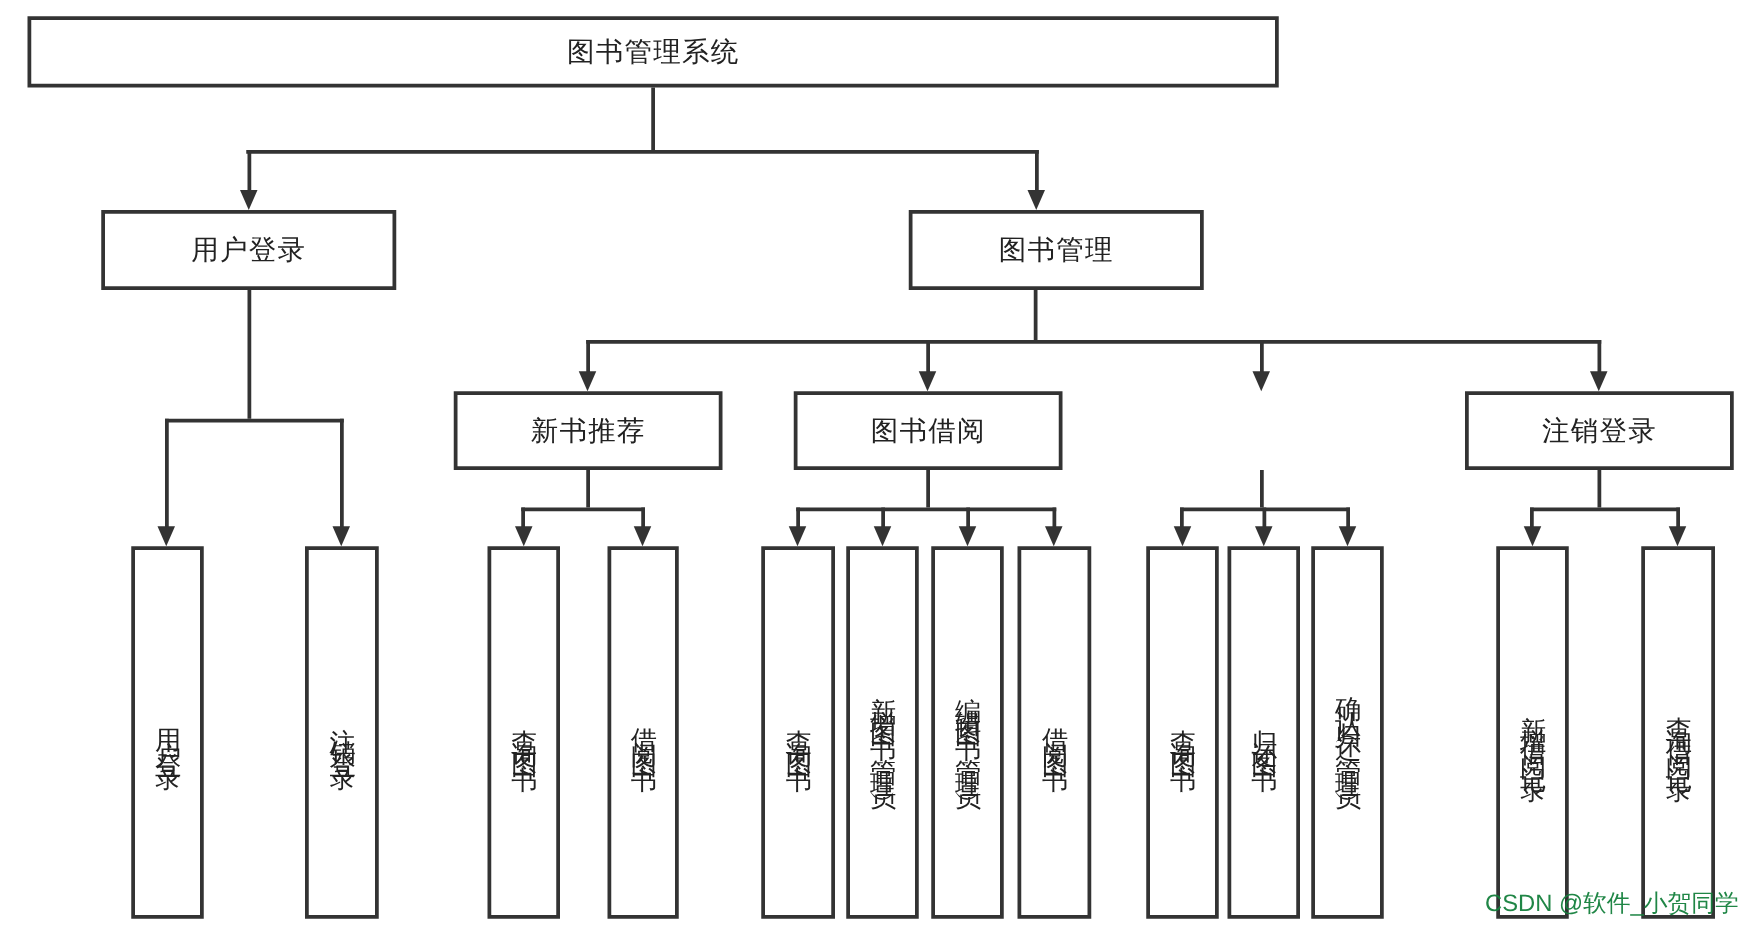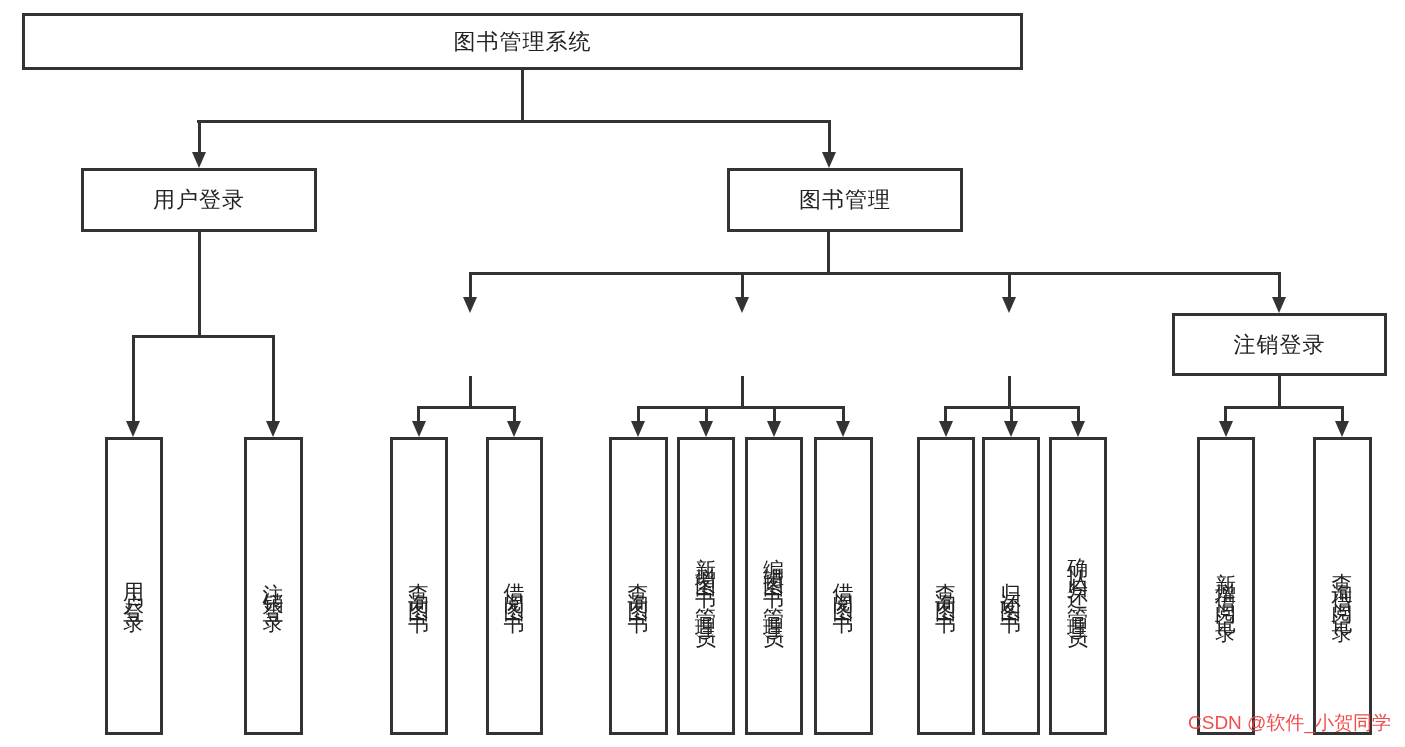--- a/index.html
+++ b/index.html
@@ -21,21 +21,21 @@
     font-size:21px; letter-spacing:10px; line-height:1;
   }
   .seg { position:absolute; background:#333333; }
   .arrow {
     position:absolute; width:0; height:0;
     border-left:7px solid transparent; border-right:7px solid transparent;
     border-top:16px solid #333333;
   }
   .watermark {
     position:absolute; left:1188px; top:710px;
-    font-size:19px; color:#ef4444; white-space:nowrap;
+    font-size:19px; color:#15803d; white-space:nowrap;
     z-index:5; opacity:0.95;
   }
 </style>
 </head>
 <body>
 
 <div class="canvas">
 
   <div class="node hbox" style="left:22px; top:13px; width:1001px; height:57px;">
     <span>图书管理系统</span>
@@ -66,20 +66,26 @@
   <div class="seg" style="left:469px; top:272px; width:812px; height:3px;"></div>
   <div class="seg" style="left:469px; top:272px; width:3px; height:28px;"></div>
   <div class="arrow" style="left:463px; top:297px;"></div>
   <div class="seg" style="left:741px; top:272px; width:3px; height:28px;"></div>
   <div class="arrow" style="left:735px; top:297px;"></div>
   <div class="seg" style="left:1008px; top:272px; width:3px; height:28px;"></div>
   <div class="arrow" style="left:1002px; top:297px;"></div>
   <div class="seg" style="left:1278px; top:272px; width:3px; height:28px;"></div>
   <div class="arrow" style="left:1272px; top:297px;"></div>
 
+  <div class="node hbox" style="left:363px; top:313px; width:215px; height:63px;">
+    <span>新书推荐</span>
+  </div>
+  <div class="node hbox" style="left:635px; top:313px; width:215px; height:63px;">
+    <span>图书借阅</span>
+  </div>
   <div class="node hbox" style="left:1172px; top:313px; width:215px; height:63px;">
     <span>注销登录</span>
   </div>
 
   <div class="seg" style="left:469px; top:376px; width:3px; height:30px;"></div>
   <div class="seg" style="left:417px; top:406px; width:99px; height:3px;"></div>
   <div class="seg" style="left:417px; top:406px; width:3px; height:17px;"></div>
   <div class="arrow" style="left:412px; top:421px;"></div>
   <div class="seg" style="left:513px; top:406px; width:3px; height:17px;"></div>
   <div class="arrow" style="left:507px; top:421px;"></div>

